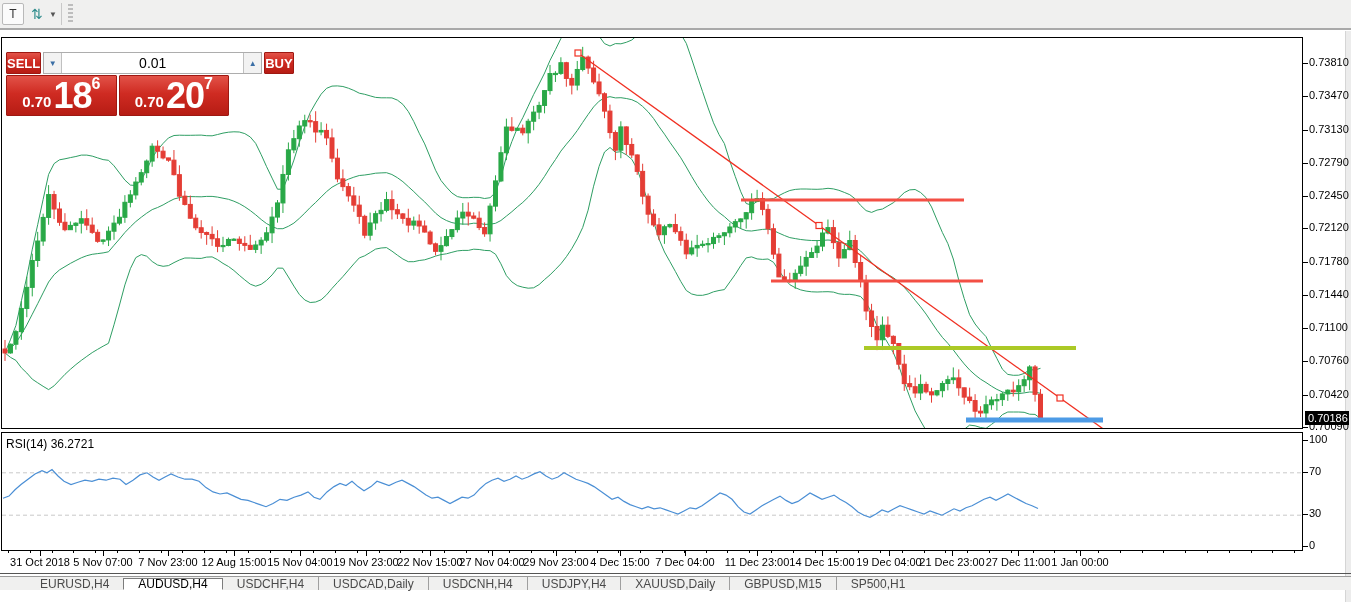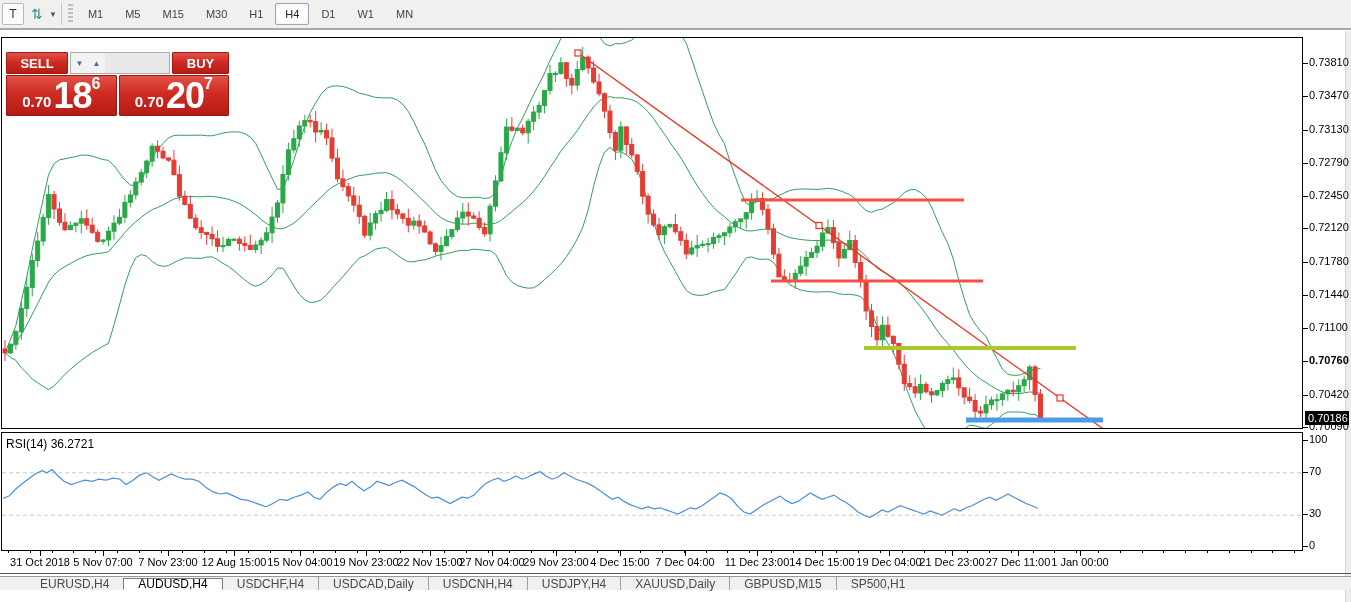--- a/index.html
+++ b/index.html
@@ -72,31 +72,20 @@
 <body>
 
 <div id="app">
 
   <div id="toolbar">
     <div class="tb-icon">T</div>
     <div class="tb-icon noborder" style="color:#2e8b8b;font-size:14px;">⇅</div>
     <div class="tb-caret">▼</div>
     <div class="tb-sep"></div>
     <div class="tb-grip"></div>
-    <div id="tf-group" style="display:flex;">
-        <div class="tf-btn">M1</div>
-        <div class="tf-btn">M5</div>
-        <div class="tf-btn">M15</div>
-        <div class="tf-btn">M30</div>
-        <div class="tf-btn">H1</div>
-        <div class="tf-btn active">H4</div>
-        <div class="tf-btn">D1</div>
-        <div class="tf-btn">W1</div>
-        <div class="tf-btn">MN</div>
-      </div>
   </div>
 
   <div id="right-strip"></div>
 
   <div id="main-pane">
     <svg id="main-svg" width="1300" height="390">
         <path d="M3.0,314.9L8.4,301.8L13.9,287.5L19.4,262.8L24.8,238.9L30.3,211.2L35.7,186.7L41.1,161.5L46.6,136.4L52.1,125.6L57.5,121.8L63.0,120.8L68.4,119.6L73.9,118.5L79.3,117.1L84.8,117.1L90.2,118.1L95.7,119.9L101.1,121.6L106.5,122.3L112.0,127.8L117.5,135.0L122.9,142.1L128.4,147.1L133.8,147.5L139.3,141.8L144.7,132.2L150.2,119.7L155.6,111.9L161.1,105.4L166.5,99.9L172.0,97.5L177.4,97.2L182.8,97.3L188.3,97.3L193.8,97.2L199.2,97.1L204.7,97.7L210.1,97.8L215.6,96.5L221.0,95.1L226.5,94.2L231.9,93.8L237.3,94.0L242.8,95.6L248.3,99.0L253.7,105.4L259.2,116.7L264.6,128.7L270.1,140.1L275.5,151.2L280.9,151.2L286.4,137.6L291.9,122.1L297.3,104.5L302.8,88.2L308.2,74.6L313.7,64.9L319.1,56.2L324.6,50.3L330.0,48.1L335.4,47.9L340.9,48.5L346.4,50.2L351.8,52.4L357.3,55.2L362.7,56.3L368.2,57.9L373.6,59.4L379.1,59.8L384.5,59.8L389.9,59.9L395.4,62.1L400.9,66.4L406.3,73.5L411.8,83.6L417.2,95.2L422.7,105.9L428.1,119.0L433.6,132.3L439.0,142.5L444.4,149.1L449.9,155.0L455.4,158.6L460.8,159.7L466.3,159.7L471.7,159.3L477.2,159.4L482.6,160.5L488.1,159.7L493.5,154.4L498.9,139.1L504.4,118.6L509.9,103.5L515.3,90.1L520.8,79.7L526.2,68.2L531.6,56.6L537.1,46.0L542.6,35.0L548.0,22.4L553.5,11.6L558.9,0.5L564.4,-6.3L569.8,-10.9L575.3,-16.0L580.7,-20.6L586.1,-19.3L591.6,-10.5L597.1,-1.8L602.5,5.6L608.0,8.0L613.4,5.6L618.9,5.8L624.3,4.3L629.8,2.0L635.2,-2.7L640.6,-10.0L646.1,-17.6L651.6,-22.6L657.0,-24.0L662.5,-21.6L667.9,-14.9L673.4,-9.5L678.8,-4.0L684.3,5.4L689.7,21.0L695.1,37.5L700.6,53.7L706.1,69.9L711.5,84.8L717.0,96.5L722.4,105.6L727.9,123.3L733.3,138.6L738.8,153.8L744.2,165.5L749.6,167.1L755.1,163.5L760.6,161.4L766.0,161.2L771.5,160.7L776.9,157.6L782.4,154.8L787.8,152.5L793.3,151.4L798.7,151.0L804.1,151.0L809.6,151.2L815.1,151.3L820.5,151.0L826.0,150.3L831.4,150.9L836.9,152.3L842.3,154.4L847.8,156.7L853.2,160.9L858.6,167.4L864.1,172.6L869.6,174.4L875.0,172.1L880.5,171.0L885.9,167.9L891.4,164.7L896.8,159.9L902.3,154.6L907.7,151.9L913.1,151.5L918.6,154.5L924.1,159.7L929.5,168.9L935.0,182.0L940.4,194.5L945.9,205.7L951.3,221.0L956.8,242.2L962.2,260.5L967.6,276.7L973.1,286.0L978.6,292.9L984.0,298.6L989.5,310.0L994.9,320.5L1000.4,331.2L1005.8,336.4L1011.3,337.3L1016.7,337.2L1022.1,335.5L1027.6,331.8L1033.0,331.9L1038.5,330.3" fill="none" stroke="#2e9e63" stroke-width="1"></path>
         <path d="M3.0,314.9L8.4,310.6L13.9,304.9L19.4,296.3L24.8,286.9L30.3,276.2L35.7,265.7L41.1,254.9L46.6,244.0L52.1,236.7L57.5,231.9L63.0,228.6L68.4,225.4L73.9,222.5L79.3,219.8L84.8,217.7L90.2,216.3L95.7,215.6L101.1,214.9L106.5,213.8L112.0,207.3L117.5,201.0L122.9,194.5L128.4,188.8L133.8,183.6L139.3,179.2L144.7,175.2L150.2,171.6L155.6,169.5L161.1,166.9L166.5,163.8L172.0,161.0L177.4,159.6L182.8,158.6L188.3,158.6L193.8,158.7L199.2,158.8L204.7,158.4L210.1,158.4L215.6,159.1L221.0,160.2L226.5,161.3L231.9,163.2L237.3,165.6L242.8,168.8L248.3,172.6L253.7,176.8L259.2,181.5L264.6,185.6L270.1,188.5L275.5,190.7L280.9,190.7L286.4,188.3L291.9,185.1L297.3,180.4L302.8,175.1L308.2,169.5L313.7,164.4L319.1,159.0L324.6,153.6L330.0,149.2L335.4,146.2L340.9,143.6L346.4,141.2L351.8,139.2L357.3,137.5L362.7,137.0L368.2,136.2L373.6,135.2L379.1,134.9L384.5,134.7L389.9,136.5L395.4,139.7L400.9,143.7L406.3,148.6L411.8,153.6L417.2,158.9L422.7,163.9L428.1,169.5L433.6,175.2L439.0,179.6L444.4,182.5L449.9,184.6L455.4,185.7L460.8,186.1L466.3,186.1L471.7,185.2L477.2,185.4L482.6,186.4L488.1,186.2L493.5,185.3L498.9,182.5L504.4,178.1L509.9,173.7L515.3,168.9L520.8,164.4L526.2,159.2L531.6,153.2L537.1,146.3L542.6,138.3L548.0,129.6L553.5,121.5L558.9,113.1L564.4,106.2L569.8,99.8L575.3,92.5L580.7,84.4L586.1,76.5L591.6,68.9L597.1,63.2L602.5,59.8L608.0,58.7L613.4,59.9L618.9,59.7L624.3,60.5L629.8,61.7L635.2,64.2L640.6,68.4L646.1,73.8L651.6,80.5L657.0,88.6L662.5,96.2L667.9,104.3L673.4,112.0L678.8,119.8L684.3,129.0L689.7,138.5L695.1,147.4L700.6,155.5L706.1,163.0L711.5,169.3L717.0,174.5L722.4,178.6L727.9,183.6L733.3,187.5L738.8,190.7L744.2,192.7L749.6,193.0L755.1,192.2L760.6,191.4L766.0,191.1L771.5,192.5L776.9,195.1L782.4,197.5L787.8,199.6L793.3,200.6L798.7,201.5L804.1,202.1L809.6,202.5L815.1,202.6L820.5,202.4L826.0,202.0L831.4,202.5L836.9,204.0L842.3,205.4L847.8,206.5L853.2,209.0L858.6,213.0L864.1,218.6L869.6,224.5L875.0,230.0L880.5,233.6L885.9,236.5L891.4,239.7L896.8,243.9L902.3,249.4L907.7,255.4L913.1,262.2L918.6,268.8L924.1,276.1L929.5,284.2L935.0,292.3L940.4,299.4L945.9,305.4L951.3,311.9L956.8,319.2L962.2,325.9L967.6,331.9L973.1,336.9L978.6,341.2L984.0,344.5L989.5,348.2L994.9,351.4L1000.4,353.9L1005.8,355.2L1011.3,355.6L1016.7,355.6L1022.1,354.9L1027.6,354.0L1033.0,354.2L1038.5,355.3" fill="none" stroke="#2e9e63" stroke-width="1"></path>
         <path d="M3.0,314.9L8.4,319.3L13.9,322.4L19.4,329.8L24.8,335.0L30.3,341.2L35.7,344.8L41.1,348.3L46.6,351.6L52.1,347.8L57.5,342.1L63.0,336.3L68.4,331.3L73.9,326.6L79.3,322.4L84.8,318.4L90.2,314.6L95.7,311.3L101.1,308.2L106.5,305.3L112.0,286.8L117.5,267.0L122.9,246.9L128.4,230.6L133.8,219.6L139.3,216.6L144.7,218.2L150.2,223.5L155.6,227.0L161.1,228.3L166.5,227.6L172.0,224.6L177.4,222.0L182.8,220.0L188.3,220.0L193.8,220.3L199.2,220.4L204.7,219.1L210.1,218.9L215.6,221.7L221.0,225.4L226.5,228.5L231.9,232.5L237.3,237.3L242.8,241.9L248.3,246.2L253.7,248.2L259.2,246.3L264.6,242.4L270.1,236.9L275.5,230.1L280.9,230.2L286.4,239.0L291.9,248.1L297.3,256.4L302.8,262.0L308.2,264.5L313.7,264.0L319.1,261.8L324.6,256.8L330.0,250.4L335.4,244.5L340.9,238.6L346.4,232.2L351.8,225.9L357.3,219.9L362.7,217.8L368.2,214.5L373.6,211.1L379.1,210.0L384.5,209.6L389.9,213.1L395.4,217.2L400.9,221.0L406.3,223.7L411.8,223.7L417.2,222.5L422.7,221.8L428.1,220.1L433.6,218.1L439.0,216.6L444.4,215.8L449.9,214.3L455.4,212.9L460.8,212.4L466.3,212.4L471.7,211.2L477.2,211.5L482.6,212.4L488.1,212.7L493.5,216.2L498.9,225.8L504.4,237.6L509.9,243.9L515.3,247.6L520.8,249.2L526.2,250.2L531.6,249.8L537.1,246.6L542.6,241.5L548.0,236.9L553.5,231.4L558.9,225.8L564.4,218.7L569.8,210.6L575.3,200.9L580.7,189.5L586.1,172.2L591.6,148.2L597.1,128.3L602.5,114.0L608.0,109.5L613.4,114.3L618.9,113.7L624.3,116.8L629.8,121.3L635.2,131.0L640.6,146.8L646.1,165.2L651.6,183.6L657.0,201.1L662.5,214.0L667.9,223.6L673.4,233.5L678.8,243.5L684.3,252.5L689.7,256.0L695.1,257.3L700.6,257.3L706.1,256.0L711.5,253.8L717.0,252.5L722.4,251.6L727.9,243.9L733.3,236.3L738.8,227.5L744.2,219.9L749.6,218.9L755.1,220.9L760.6,221.4L766.0,221.0L771.5,224.3L776.9,232.6L782.4,240.3L787.8,246.7L793.3,249.7L798.7,251.9L804.1,253.1L809.6,253.8L815.1,254.0L820.5,253.8L826.0,253.7L831.4,254.1L836.9,255.8L842.3,256.4L847.8,256.3L853.2,257.1L858.6,258.5L864.1,264.6L869.6,274.6L875.0,287.9L880.5,296.2L885.9,305.2L891.4,314.7L896.8,327.8L902.3,344.1L907.7,358.9L913.1,372.9L918.6,383.0L924.1,392.5L929.5,399.4L935.0,402.6L940.4,404.2L945.9,405.2L951.3,402.7L956.8,396.3L962.2,391.4L967.6,387.1L973.1,387.8L978.6,389.5L984.0,390.4L989.5,386.4L994.9,382.3L1000.4,376.6L1005.8,374.0L1011.3,374.0L1016.7,374.0L1022.1,374.3L1027.6,376.2L1033.0,376.4L1038.5,380.4" fill="none" stroke="#2e9e63" stroke-width="1"></path>
         <line x1="3" y1="301.95378396102484" x2="3" y2="322.9474508167866" stroke="#e43d35" stroke-width="1"></line>
@@ -490,20 +479,21 @@
         <line x1="862" y1="310" x2="1074" y2="310" stroke="#abc926" stroke-width="4"></line>
         <line x1="964" y1="382" x2="1101" y2="382" stroke="#4d9be6" stroke-width="5"></line>
       </svg>
   </div>
 
   <div id="oneclick">
     <div class="oc-row1">
       <div id="sell-btn" class="btn-red">SELL</div>
       <div id="vol-box">
         <button class="vol-arrow">▼</button>
+        <input id="vol-input" value="0.01" style="">
         <button class="vol-arrow">▲</button>
       </div>
       <div id="buy-btn" class="btn-red">BUY</div>
     </div>
     <div class="oc-row2">
       <div class="price-box btn-red">
         <span class="pb-small">0.70</span>
         <span class="pb-big">18</span>
         <span class="pb-sup">6</span>
       </div>
@@ -536,21 +526,21 @@
       <div class="axis-label" style="left: 1309px; top: 189.076px;">0.72450</div>
       <div class="axis-tick" style="left: 1303px; top: 196.076px; width: 5px; height: 1px;"></div>
       <div class="axis-label" style="left: 1309px; top: 221.367px;">0.72120</div>
       <div class="axis-tick" style="left: 1303px; top: 228.367px; width: 5px; height: 1px;"></div>
       <div class="axis-label" style="left: 1309px; top: 254.635px;">0.71780</div>
       <div class="axis-tick" style="left: 1303px; top: 261.635px; width: 5px; height: 1px;"></div>
       <div class="axis-label" style="left: 1309px; top: 287.904px;">0.71440</div>
       <div class="axis-tick" style="left: 1303px; top: 294.904px; width: 5px; height: 1px;"></div>
       <div class="axis-label" style="left: 1309px; top: 321.173px;">0.71100</div>
       <div class="axis-tick" style="left: 1303px; top: 328.173px; width: 5px; height: 1px;"></div>
-      <div class="axis-label" style="left: 1309px; top: 354.442px; font-weight: bold;">0.70760</div>
+      <div class="axis-label" style="left: 1309px; top: 354.442px;">0.70760</div>
       <div class="axis-tick" style="left: 1303px; top: 361.442px; width: 5px; height: 1px;"></div>
       <div class="axis-label" style="left: 1309px; top: 387.711px;">0.70420</div>
       <div class="axis-tick" style="left: 1303px; top: 394.711px; width: 5px; height: 1px;"></div>
       <div class="axis-label" style="left: 1309px; top: 420.002px;">0.70090</div>
       <div class="axis-tick" style="left: 1303px; top: 427.002px; width: 5px; height: 1px;"></div>
       <div class="axis-label" style="left: 1309px; top: 433px;">100</div>
       <div class="axis-tick" style="left: 1303px; top: 440px; width: 5px; height: 1px;"></div>
       <div class="axis-label" style="left: 1309px; top: 464.8px;">70</div>
       <div class="axis-tick" style="left: 1303px; top: 471.8px; width: 5px; height: 1px;"></div>
       <div class="axis-label" style="left: 1309px; top: 507.2px;">30</div>

